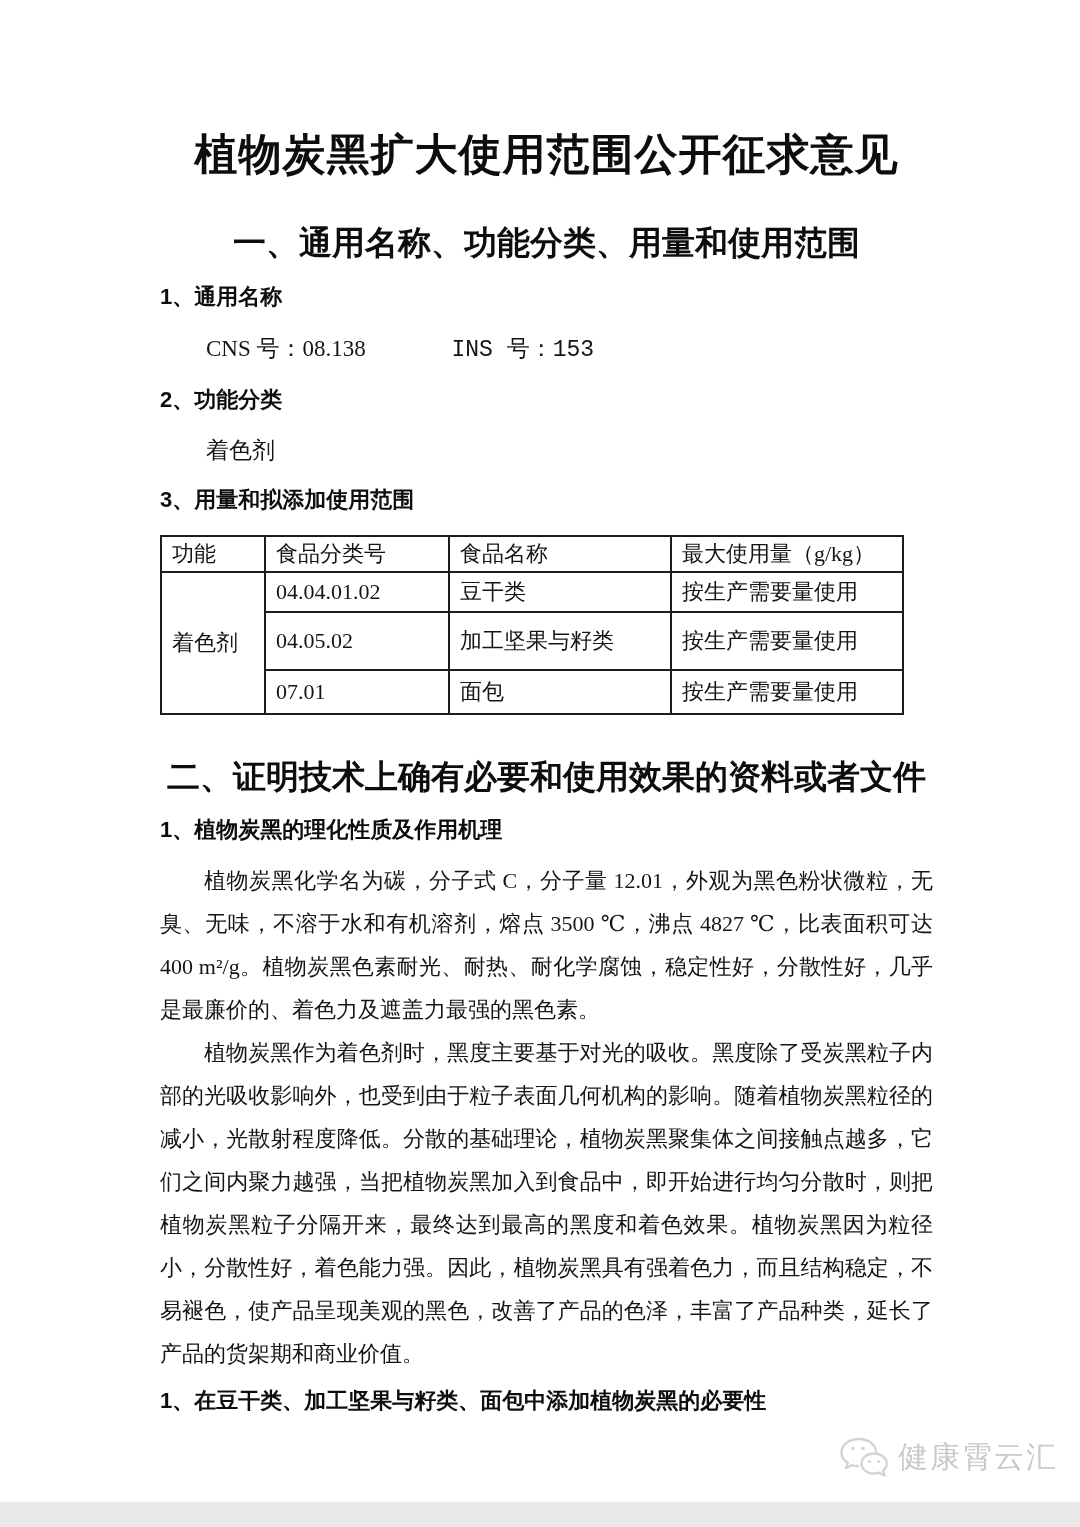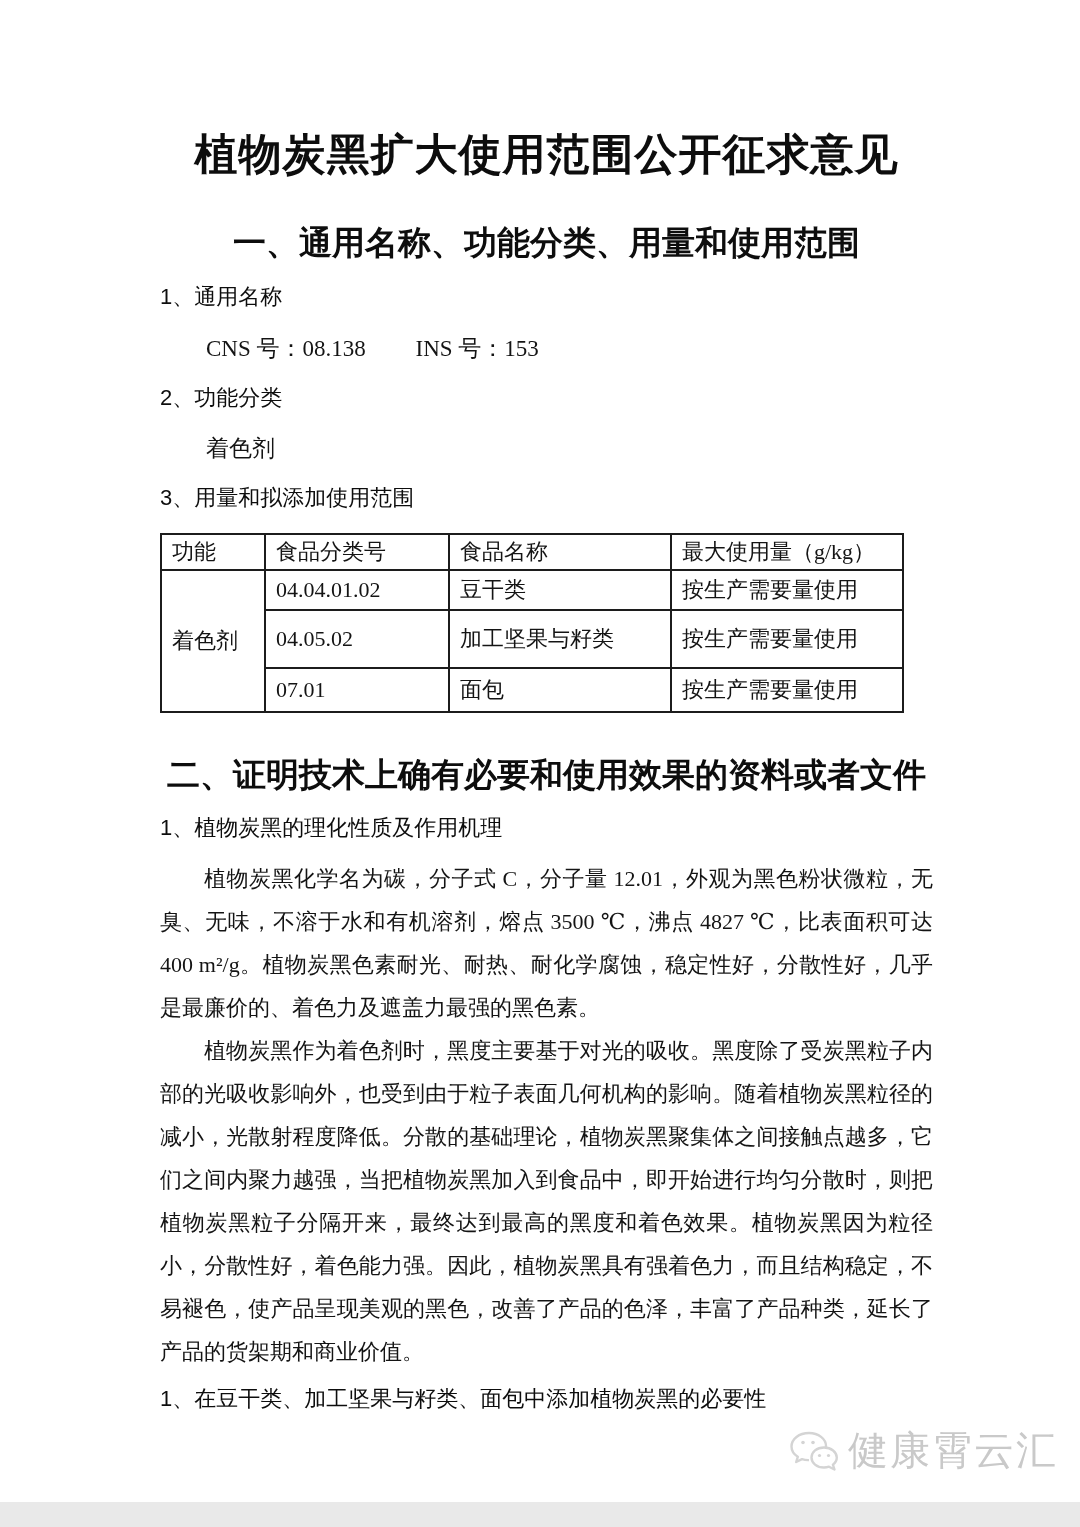--- a/index.html
+++ b/index.html
@@ -35,33 +35,33 @@
     font-weight: 800;
     font-size: 33px;
     line-height: 1.2;
     text-align: center;
     color: #0d0d0d;
     white-space: nowrap;
   }
   .subhead {
     margin: 20px 0 0 0;
     font-family: "Liberation Sans", "DejaVu Sans", sans-serif;
-    font-weight: 400;
+    font-weight: 700;
     font-size: 22px;
     line-height: 1.3;
     color: #0d0d0d;
   }
   .plain-line {
     margin: 22px 0 0 0;
     padding-left: 46px;
     font-size: 23px;
     line-height: 1.3;
     color: #141414;
   }
-  .ins-gap { margin-left: 44px; }
+  .ins-gap { margin-left: 80px; font-family: Liberation Mono, monospace; }
   table.usage-table {
     margin-top: 20px;
     width: 742px;
     border-collapse: collapse;
     table-layout: fixed;
     font-size: 22px;
     color: #141414;
   }
   table.usage-table th,
   table.usage-table td {
@@ -93,21 +93,21 @@
   .subhead.tail { margin-top: 12px; }
   .watermark {
     position: absolute;
     right: 22px;
     bottom: 24px;
     display: flex;
     align-items: center;
     gap: 8px;
     color: #c9c9c9;
     font-family: "Liberation Sans", "DejaVu Sans", sans-serif;
-    font-size: 40px;
+    font-size: 30px;
     letter-spacing: 2px;
     user-select: none;
   }
   .watermark svg { display: block; }
 </style>
 </head>
 <body>
 
 <div class="page">
   <div class="content">

